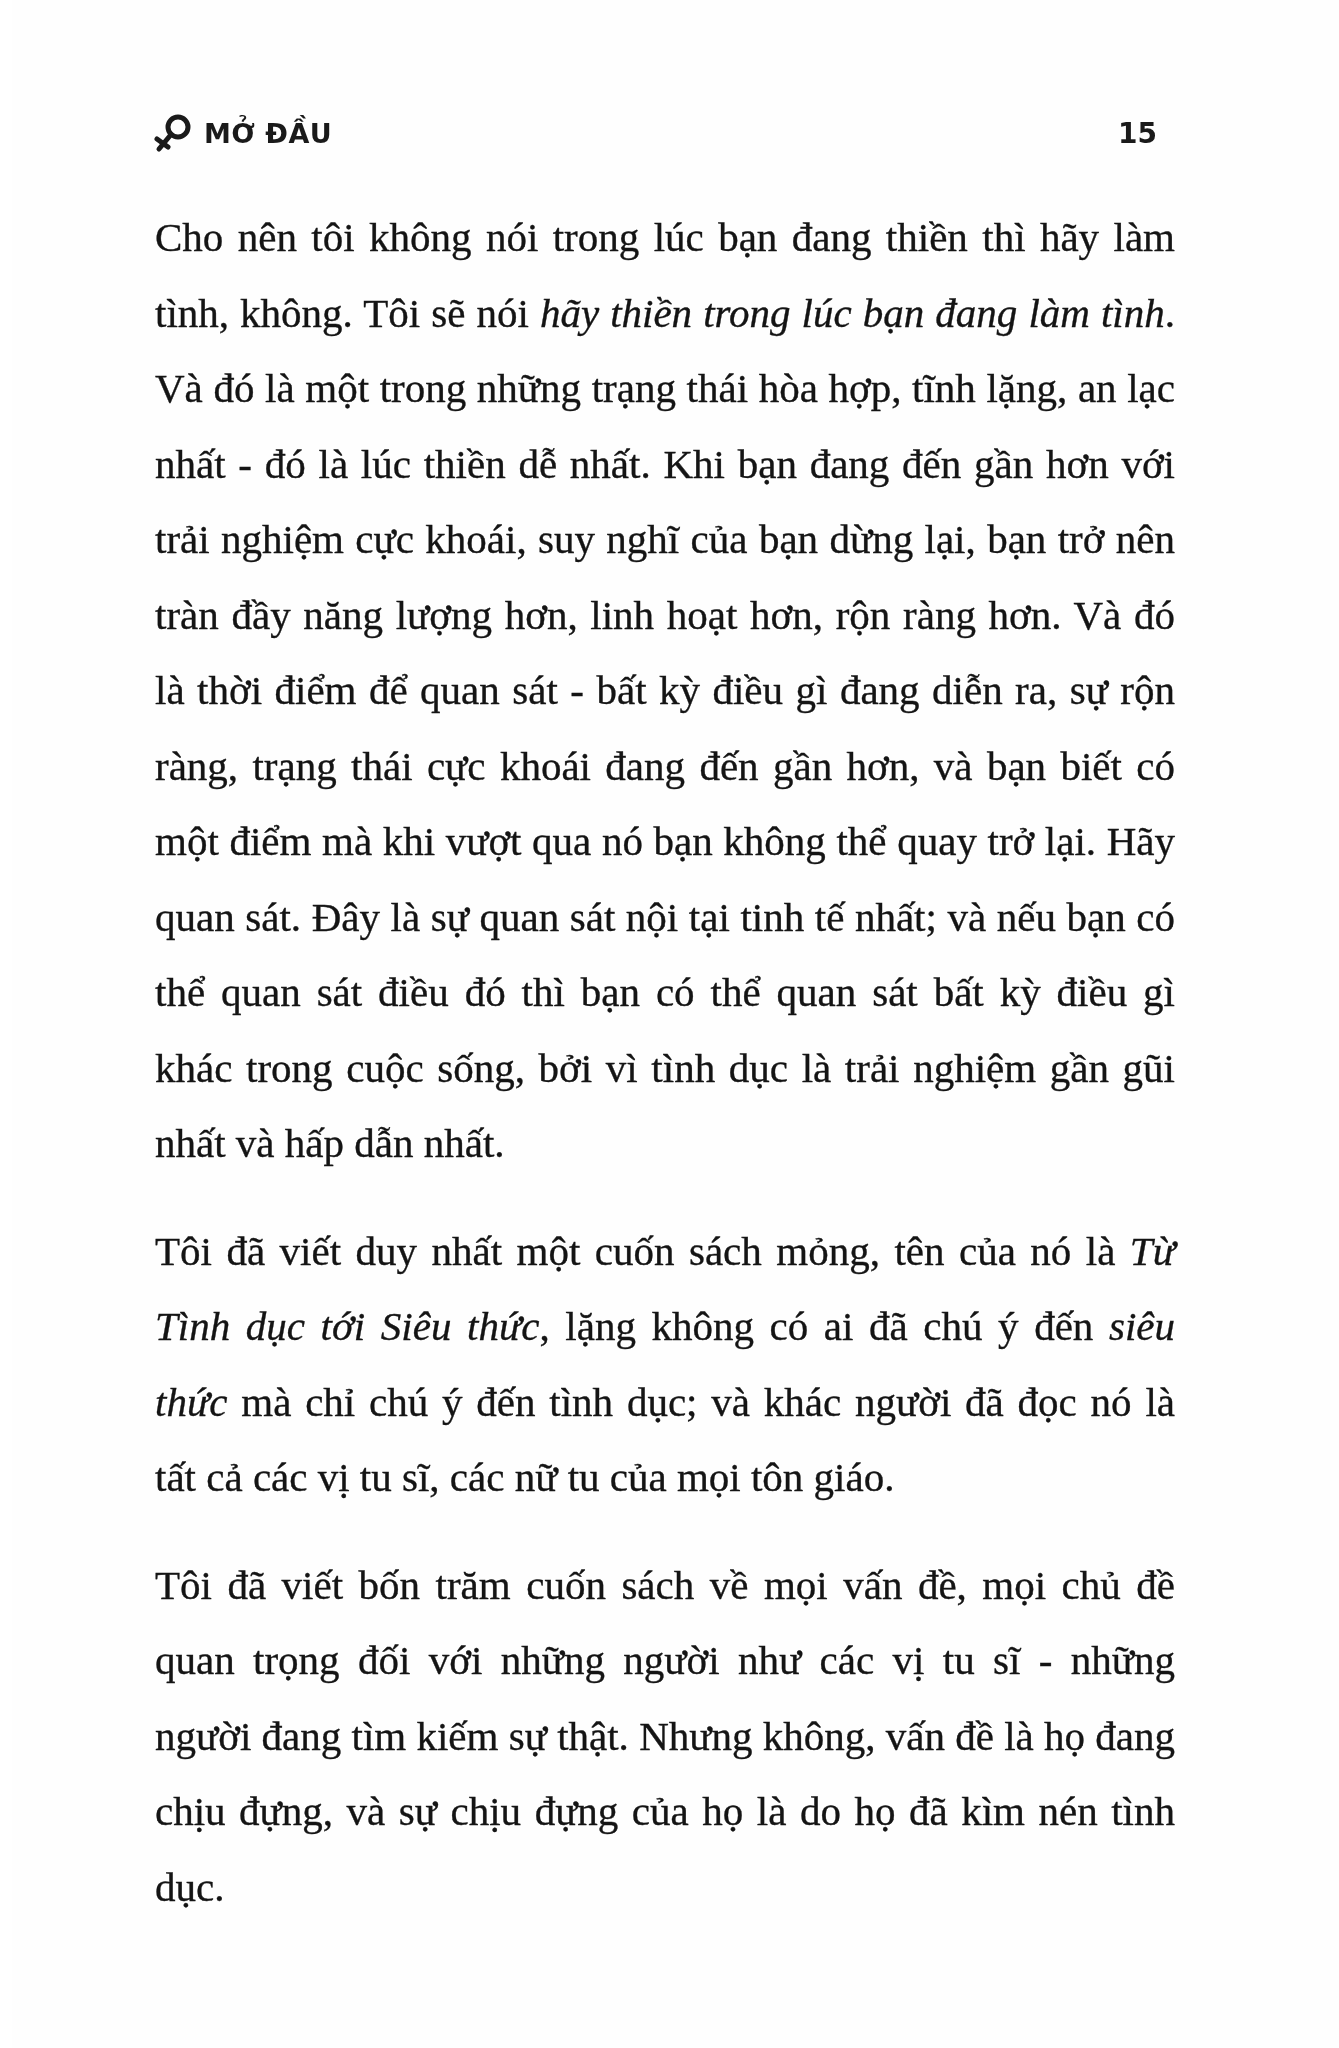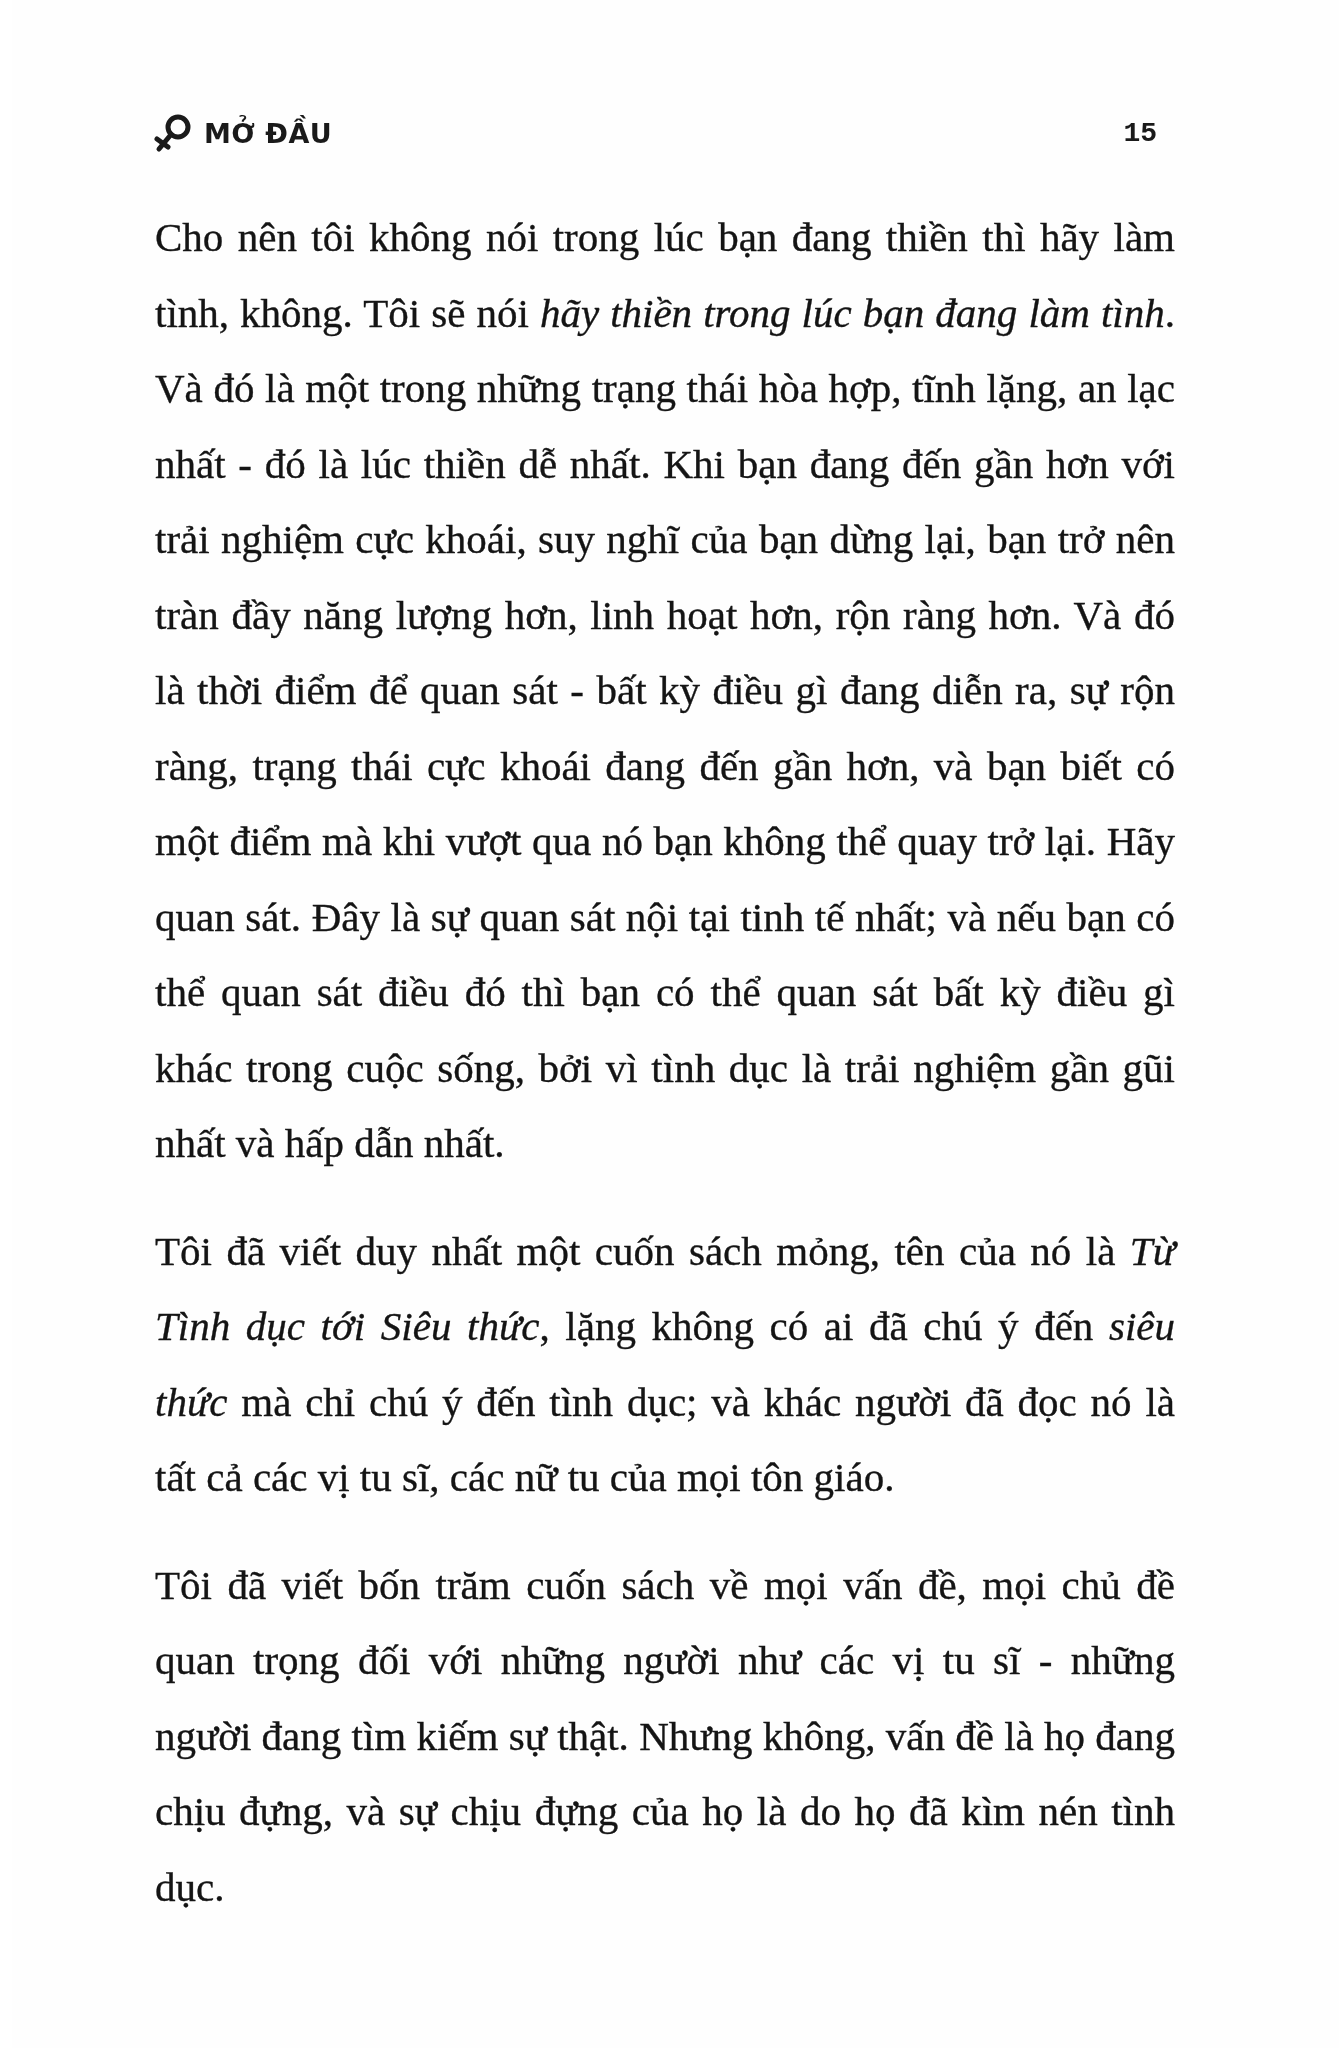--- a/index.html
+++ b/index.html
@@ -45,21 +45,20 @@
     }
     .chapter-title {
       font-size: 27px;
       font-weight: 600;
       letter-spacing: 0.5px;
     }
     .page-number {
       font-size: 28px;
       font-weight: 600;
       margin-right: 0;
-      font-family: Liberation Mono, monospace;
     }
     .body-text {
       position: absolute;
       left: 143px;
       top: 200px;
       width: 1020px;
       font-family: "Liberation Serif", "DejaVu Serif", serif;
       font-size: 41px;
       line-height: 75.5px;
       text-align: justify;

